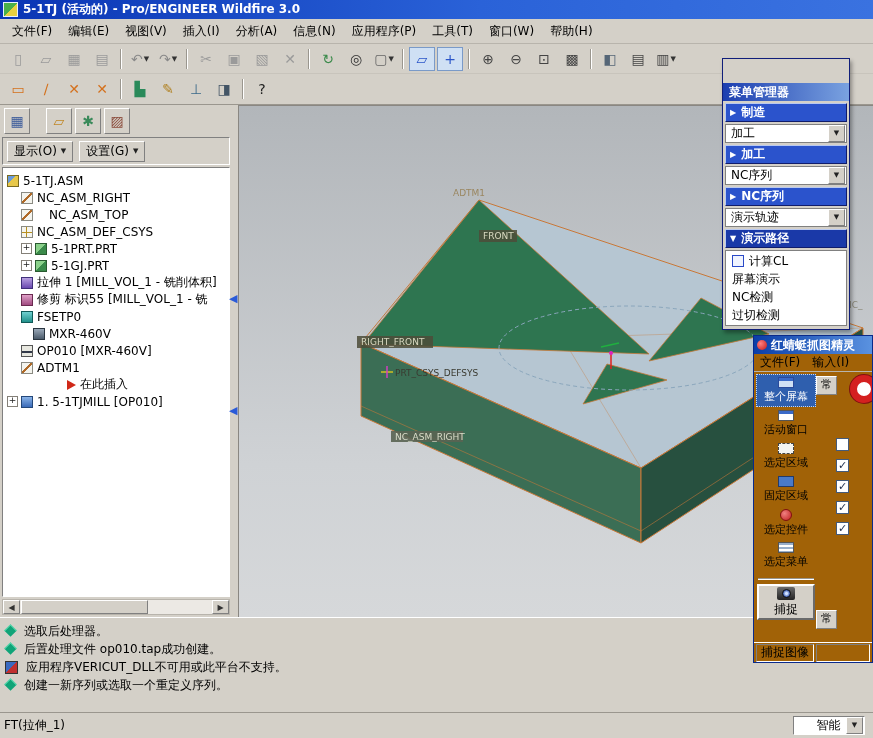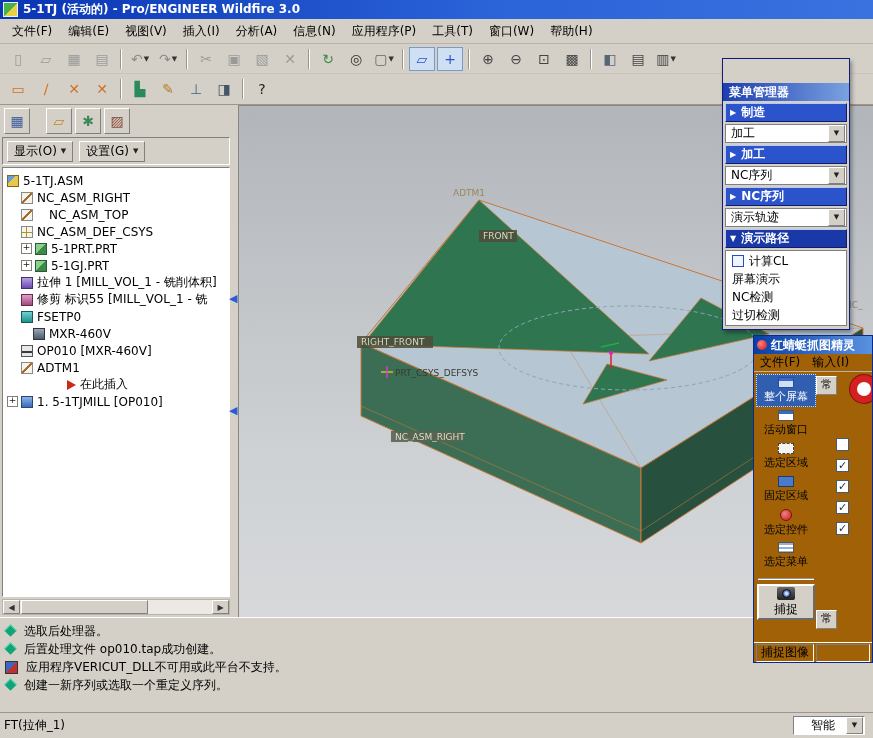--- a/index.html
+++ b/index.html
@@ -147,21 +147,21 @@
                box-shadow:inset 1px 1px 0 #6ae0b8;flex-shrink:0;}
   .app-warning-icon{width:11px;height:11px;background:linear-gradient(135deg,#3a6ac0 50%,#c03030 50%);
                border:1px solid #333;margin:2px 3px 0 1px;flex-shrink:0;}
 
   
   .statusbar{position:absolute;bottom:0;left:0;width:873px;height:26px;background:#d4d0c8;
              border-top:1px solid #9a968e;display:flex;align-items:center;box-sizing:border-box;}
   .sbleft{padding-left:4px;}
   .combo{margin-left:auto;margin-right:8px;width:72px;height:19px;background:#fff;border:1px solid;
          border-color:#808080 #fff #fff #808080;display:flex;align-items:center;box-sizing:border-box;}
-  .combo .val{flex:1;padding-left:17px;}
+  .combo .val{flex:1;padding-left:17px;text-align:center;}
   .combo .cbtn{width:15px;height:15px;background:#d4d0c8;border:1px solid;border-color:#fff #808080 #808080 #fff;
          font-size:7px;text-align:center;line-height:14px;color:#222;margin-right:1px;}
 </style>
 </head>
 <body>
 
 <div id="app">
 
   <div class="titlebar">
     <span class="appicon"></span>

